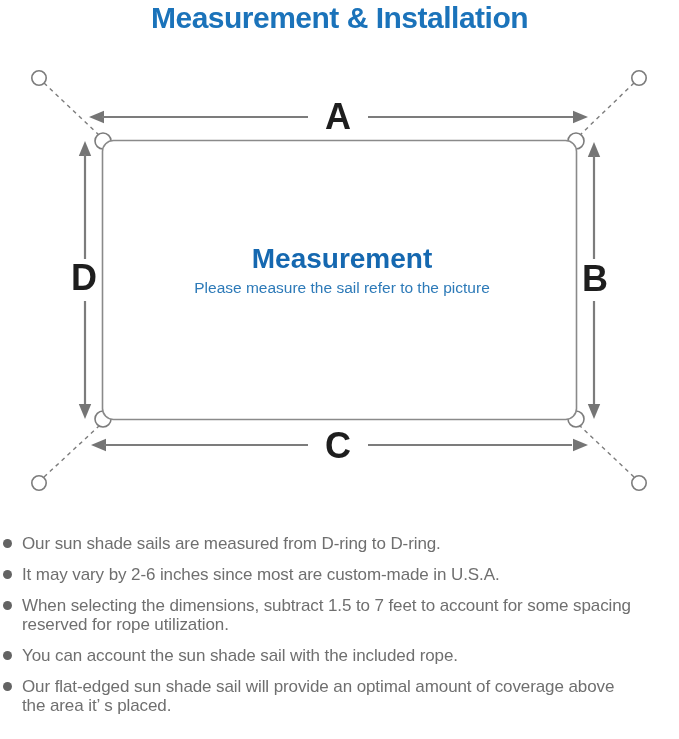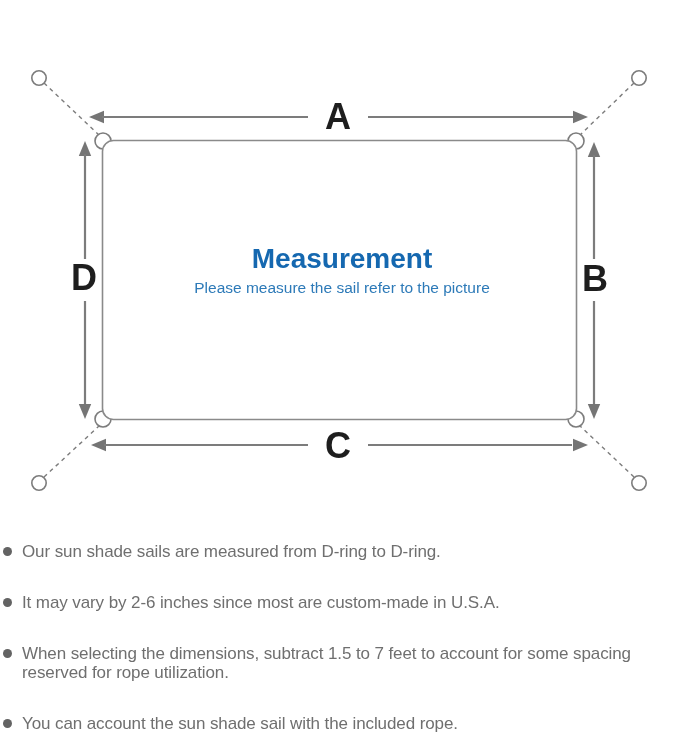--- a/index.html
+++ b/index.html
@@ -36,40 +36,41 @@
   .center-sub{
     font-family:"Liberation Sans",sans-serif;
     font-size:15.5px;fill:#2d7ab8;
   }
 
   .bullets{
     position:absolute;top:534px;left:3px;width:672px;
   }
   .bullet-item{
     display:flex;align-items:flex-start;
-    margin-top:32px;
+    margin-top:12px;
   }
-  .bullet-item:first-child{margin-top:8px;}
+  .bullet-item:first-child{margin-top:0;}
   .dot{
     flex:0 0 auto;
     width:9px;height:9px;border-radius:50%;
     background:#636363;
     margin:5px 10px 0 0;
   }
   .bullet-text{
     font-size:17px;line-height:19px;letter-spacing:-0.1px;
     color:#6f6f6f;
     white-space:pre-line;
   }
 </style>
 </head>
 <body>
 
 <div class="page">
 
+  <h1 class="title">Measurement &amp; Installation</h1>
 
   <svg class="diagram" width="679" height="470" viewBox="0 0 679 470" xmlns="http://www.w3.org/2000/svg">
 
     <line class="tether" x1="44" y1="28" x2="99" y2="80"></line>
     <line class="tether" x1="634" y1="28" x2="580" y2="80"></line>
     <line class="tether" x1="44" y1="422" x2="99" y2="371"></line>
     <line class="tether" x1="634" y1="422" x2="580" y2="371"></line>
 
     <circle class="anchor" cx="39" cy="23" r="7.2"></circle>
     <circle class="anchor" cx="639" cy="23" r="7.2"></circle>
@@ -130,15 +131,20 @@
     </div>
     <div class="bullet-item">
       <span class="dot"></span>
       <span class="bullet-text">When selecting the dimensions, subtract 1.5 to 7 feet to account for some spacing
 reserved for rope utilization.</span>
     </div>
     <div class="bullet-item">
       <span class="dot"></span>
       <span class="bullet-text">You can account the sun shade sail with the included rope.</span>
     </div>
+    <div class="bullet-item">
+      <span class="dot"></span>
+      <span class="bullet-text">Our flat-edged sun shade sail will provide an optimal amount of coverage above
+the area it’ s placed.</span>
+    </div>
   </div>
 
 </div>
 
 </body></html>

